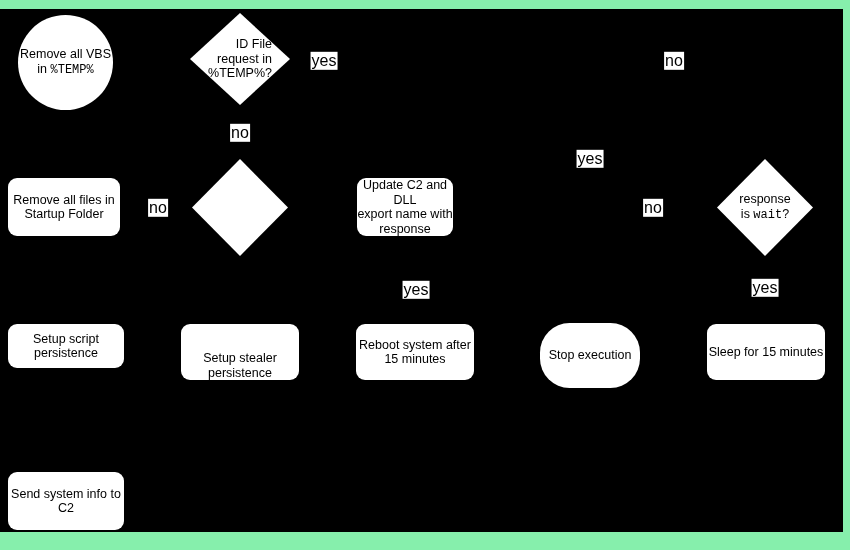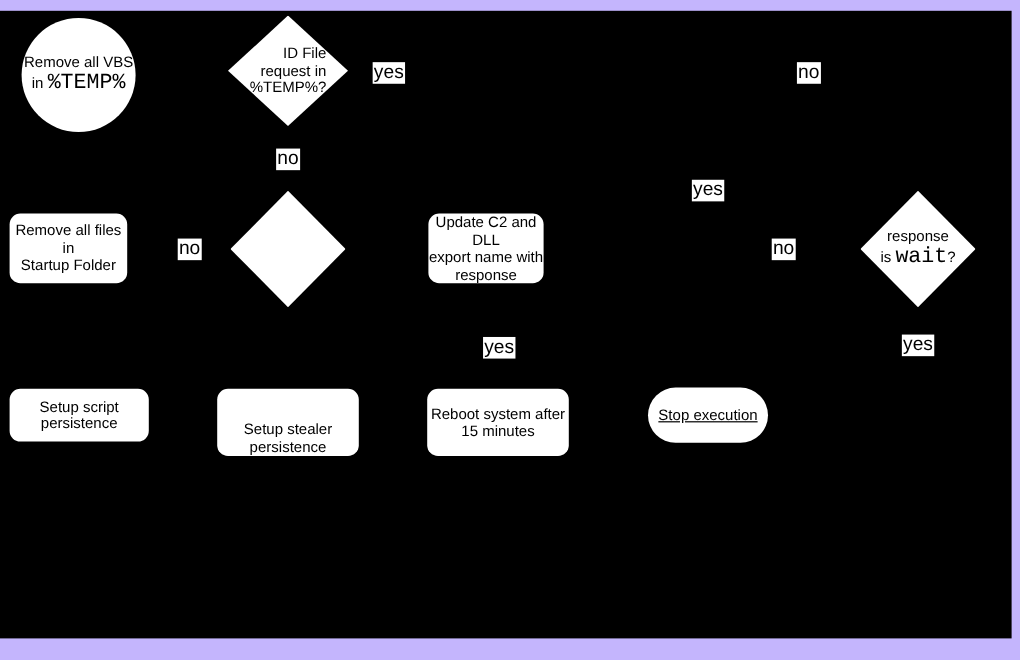--- a/index.html
+++ b/index.html
@@ -1,20 +1,20 @@
 <!DOCTYPE html>
 <html><head>
 <meta charset="utf-8">
 <style>
   html, body { margin: 0; padding: 0; background: #ffffff; }
   .page {
     position: relative;
     width: 850px;
     height: 550px;
-    background: #c4b5fd;
+    background: #86efac;
     overflow: hidden;
     font-family: "Liberation Sans", sans-serif;
   }
   .diagram-bg {
     position: absolute;
     left: 0; top: 9px;
     width: 843px; height: 523px;
     background: #000000;
   }
   .node {
@@ -34,21 +34,21 @@
   .diamond-fill {
     position: absolute;
     left: 0; top: 0; right: 0; bottom: 0;
     background: #ffffff;
     clip-path: polygon(50% 0, 100% 50%, 50% 100%, 0 50%);
   }
   .node-text { position: relative; z-index: 1; }
   .node-text .line { display: block; }
   .mono {
     font-family: "Liberation Mono", "DejaVu Sans Mono", monospace;
-    font-size: 18px;
+    font-size: 12px;
   }
   .edge-label {
     position: absolute;
     transform: translate(-50%, -50%);
     background: #ffffff;
     color: #000000;
     font-size: 16px;
     line-height: 1.15;
     padding: 0 1px;
     white-space: nowrap;
@@ -80,21 +80,21 @@
   <span class="edge-label" style="left:324px; top:61px;">yes</span>
 
 
 
   <span class="edge-label" style="left:674px; top:61px;">no</span>
 
 
   <span class="edge-label" style="left:240px; top:133px;">no</span>
   <span class="edge-label" style="left:590px; top:159px;">yes</span>
 
-  <div class="node rect" style="left:8px; top:178px; width:98px; height:58px;">
+  <div class="node rect" style="left:8px; top:178px; width:112px; height:58px;">
     <div class="node-text">
       <span class="line">Remove all files in</span>
       <span class="line">Startup Folder</span>
     </div>
   </div>
 
   <span class="edge-label" style="left:158px; top:208px;">no</span>
 
   <div class="node diamond" style="left:192px; top:159px; width:96px; height:97px;">
     <div class="diamond-fill"></div>
@@ -135,21 +135,32 @@
     </div>
   </div>
 
   <div class="node rect" style="left:356px; top:324px; width:118px; height:56px;align-items:center;">
     <div class="node-text">
       <span class="line">Reboot system after</span>
       <span class="line">15 minutes</span>
     </div>
   </div>
 
-  <div class="node stadium" style="left:540px; top:323px; width:100px; height:46px;text-decoration:underline;">
+  <div class="node stadium" style="left:540px; top:323px; width:100px; height:65px;">
     <div class="node-text">
       <span class="line">Stop execution</span>
     </div>
   </div>
 
+  <div class="node rect" style="left:707px; top:324px; width:118px; height:56px;">
+    <div class="node-text">
+      <span class="line">Sleep for 15 minutes</span>
+    </div>
+  </div>
 
+  <div class="node rect" style="left:8px; top:472px; width:116px; height:58px;">
+    <div class="node-text">
+      <span class="line">Send system info to</span>
+      <span class="line">C2</span>
+    </div>
+  </div>
 
 </div>
 
 </body></html>

